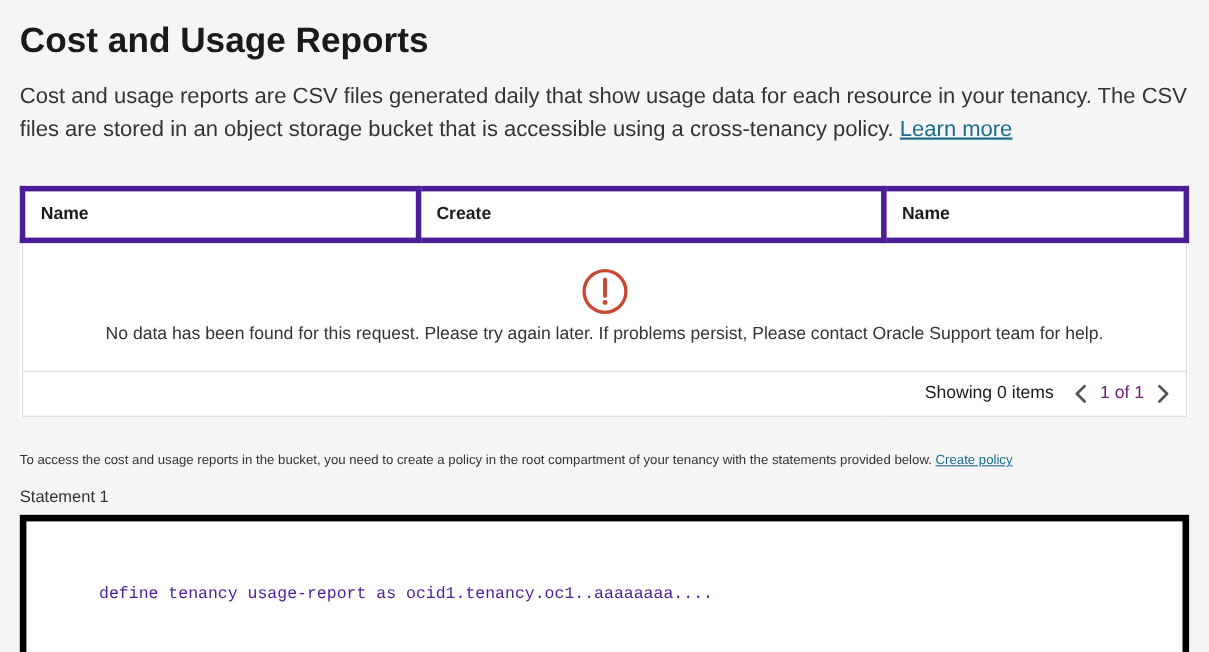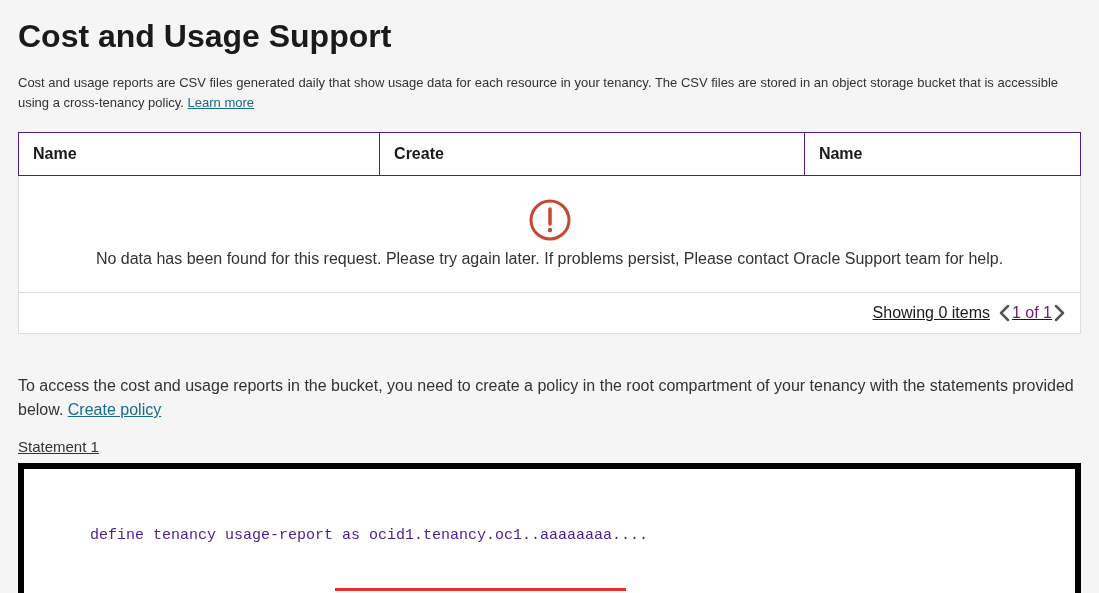--- a/index.html
+++ b/index.html
@@ -13,42 +13,42 @@
       padding: 18px;
       color: #1a1a1a;
       width: 1099px;
     }
     h1.page-title {
       font-size: 32px;
       font-weight: 600;
       margin-bottom: 18px;
     }
     .intro {
-      font-size: 13px;
+      font-size: 20px;
       line-height: 1.5;
-      margin-bottom: 20px;
+      margin-bottom: 36px;
       color: #333;
     }
     a.link {
       color: #1a6b8c;
       text-decoration: underline;
       cursor: pointer;
     }
     table.data-table {
       width: 100%;
       border-collapse: collapse;
       background: #fff;
       border: 1px solid #ccc;
     }
     table.data-table th {
       text-align: left;
       font-weight: 700;
       font-size: 16px;
       padding: 12px 14px;
-      border: 1px solid #4c1d95;
+      border: 5px solid #4c1d95;
       background: #fff;
     }
     .empty-cell {
       border: 1px solid #ddd;
       border-top: 1px solid #ccc;
       padding: 22px 14px 24px 14px;
       text-align: center;
     }
     .alert-icon {
       display: inline-flex;
@@ -62,46 +62,45 @@
     }
     .pagination-row td {
       border: 1px solid #ddd;
       padding: 10px 14px;
       text-align: right;
       font-size: 16px;
     }
     .pager {
       display: inline-flex;
       align-items: center;
+      gap: 10px;
       vertical-align: middle;
-      text-decoration: underline;
     }
     .pager .showing {
       margin-right: 8px;
     }
     .pager .chev {
       cursor: pointer;
       color: #555;
       display: inline-flex;
     }
     .pager .pagetext {
       color: #701a75;
     }
     .policy-text {
-      font-size: 16px;
+      font-size: 12px;
       line-height: 1.5;
-      margin-top: 40px;
+      margin-top: 30px;
       margin-bottom: 16px;
       color: #333;
     }
     .stmt-label {
       font-size: 15px;
       margin-bottom: 8px;
       color: #333;
-      text-decoration: underline;
     }
     .stmt-box {
       border: 6px solid #000000;
       background: #fff;
       padding: 14px 12px 8px 12px;
       font-family: "Menlo", "Consolas", "Courier New", monospace;
       font-size: 15px;
       color: #4c1d95;
       position: relative;
       line-height: 1.4;
@@ -119,21 +118,21 @@
     }
     .copy-hint {
       font-size: 13px;
       color: #555;
       margin-top: 4px;
     }
   </style>
 </head>
 <body>
 
-<h1 class="page-title">Cost and Usage Support</h1>
+<h1 class="page-title">Cost and Usage Reports</h1>
 
 <p class="intro">
   <span>Cost and usage reports are CSV files generated daily that show usage data for each resource in your tenancy. The CSV files are stored in an object storage bucket that is accessible using a cross-tenancy policy. </span><a class="link">Learn more</a>
 </p>
 
 <table class="data-table">
   <thead>
     <tr>
       <th style="width:34%;">Name</th>
       <th style="width:40%;">Create</th>

